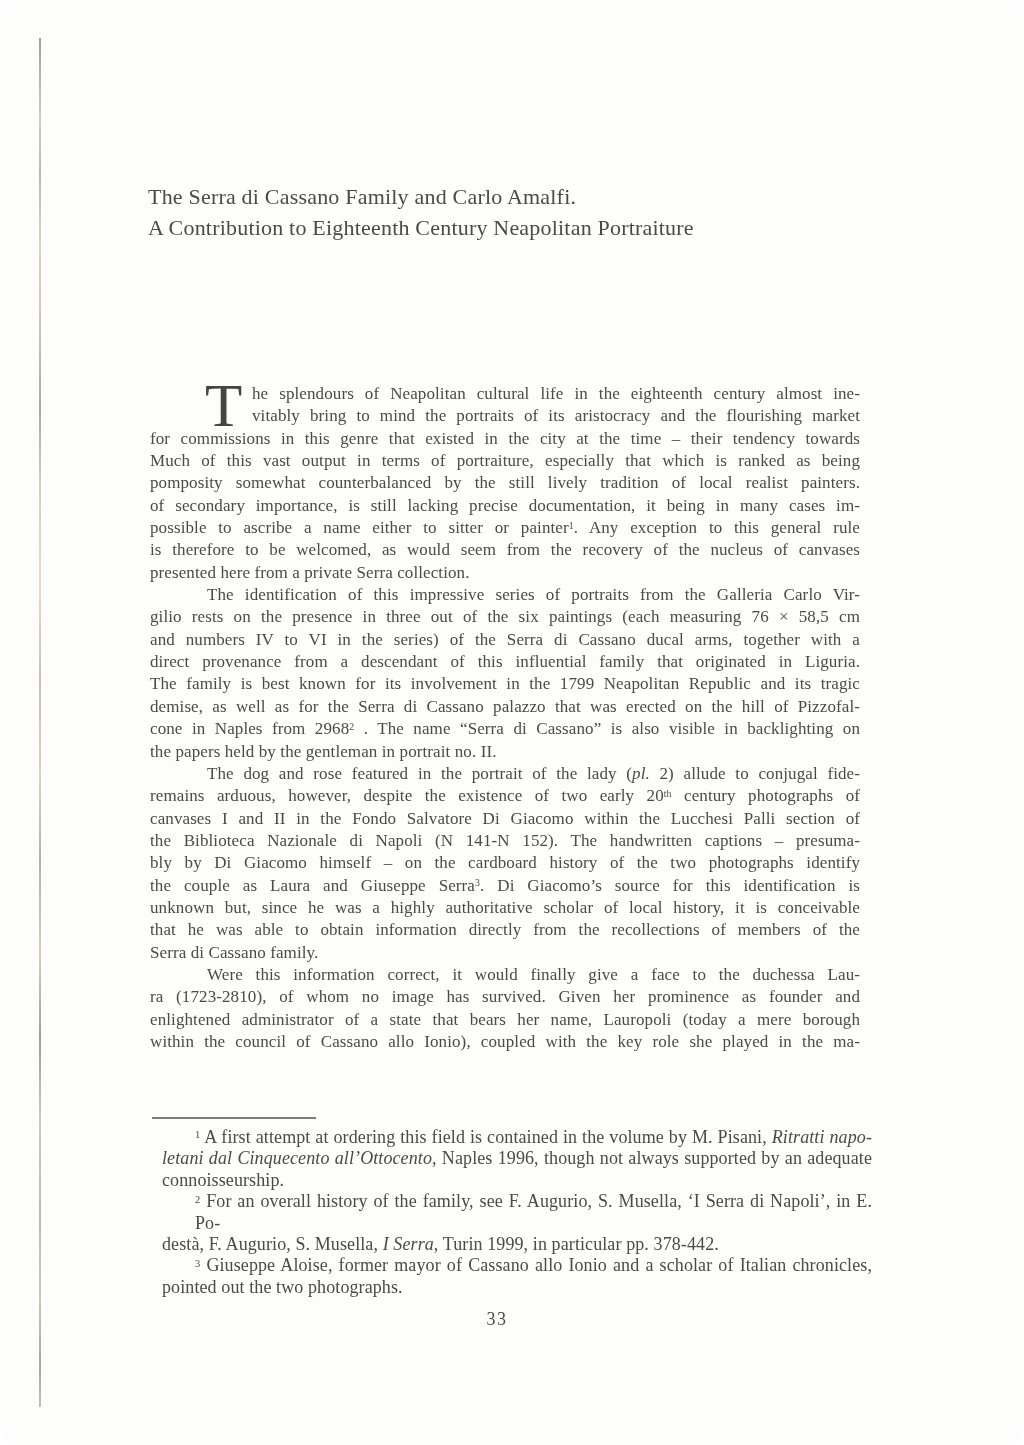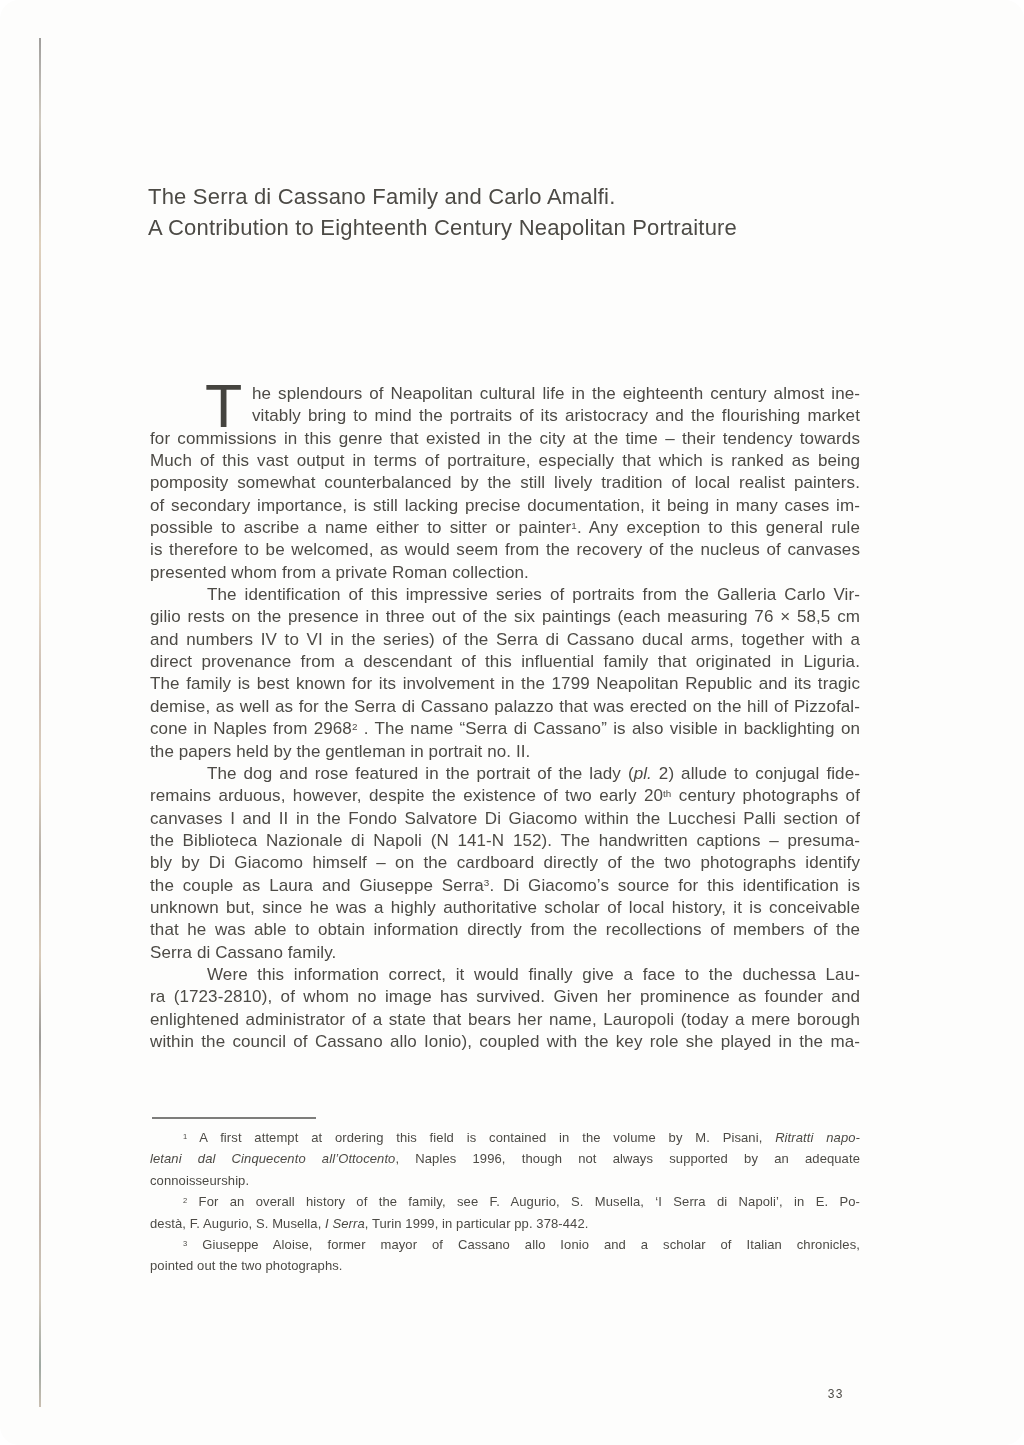--- a/index.html
+++ b/index.html
@@ -5,21 +5,21 @@
   :root{
     --ink:#4c4a45;
     --paper:#fdfdfc;
   }
   html,body{margin:0;padding:0;}
   body{background:#fff;}
   .page{
     position:relative;
     width:1024px;height:1445px;
     background:var(--paper);
-    font-family:Liberation Sans, sans-serif;
+    font-family:Liberation Serif, serif;
     color:var(--ink);
     overflow:hidden;
     border-radius:19px;
   }
   
   .scan-line{
     position:absolute;left:39px;top:38px;width:2px;height:1369px;
     background:linear-gradient(to bottom,
       #8f8d8a 0%, #a3a09b 2%, #c9c2b6 6%, #b1aaa1 10%, #d9c9b2 15%,
       #cbb9ad 21%, #9c9894 27%, #d4c5b0 33%, #e2d4c0 40%, #c4b4a8 47%,
@@ -54,26 +54,26 @@
   }
   sup{
     font-size:.58em;line-height:0;
     vertical-align:baseline;position:relative;top:-.45em;
   }
   .footnote-rule{
     position:absolute;left:152px;top:1117px;width:164px;height:2px;
     background:#7d7d7b;
   }
   .footnotes{
-    position:absolute;left:150px;top:1127px;width:710px;
-    font-size:13px;letter-spacing:.1px;
+    position:absolute;left:162px;top:1127px;width:710px;
+    font-size:18px;letter-spacing:.1px;
   }
   .page-number{
-    position:absolute;left:150px;top:1387px;width:694px;
-    text-align:right;font-size:12px;letter-spacing:1.5px;
+    position:absolute;left:150px;top:1309px;width:694px;
+    text-align:center;font-size:18px;letter-spacing:1.5px;
   }
 </style>
 </head>
 <body>
 
 <div class="page">
   <div class="scan-line"></div>
 
   <header class="title-block">
     <div>The Serra di Cassano Family and Carlo Amalfi.</div>
@@ -84,38 +84,38 @@
       <div class="para">
         <span class="dropcap">T</span>
         <div class="bline dc-side"><span>he splendours of Neapolitan cultural life in the eighteenth century almost ine-</span></div>
         <div class="bline dc-side"><span>vitably bring to mind the portraits of its aristocracy and the flourishing market</span></div>
         <div class="bline"><span>for commissions in this genre that existed in the city at the time – their tendency towards</span></div>
         <div class="bline"><span>Much of this vast output in terms of portraiture, especially that which is ranked as being</span></div>
         <div class="bline"><span>pomposity somewhat counterbalanced by the still lively tradition of local realist painters.</span></div>
         <div class="bline"><span>of secondary importance, is still lacking precise documentation, it being in many cases im-</span></div>
         <div class="bline"><span>possible to ascribe a name either to sitter or painter</span><sup>1</sup><span>. Any exception to this general rule</span></div>
         <div class="bline"><span>is therefore to be welcomed, as would seem from the recovery of the nucleus of canvases</span></div>
-        <div class="bline lastline"><span>presented whom from a private Roman collection.</span></div>
+        <div class="bline lastline"><span>presented here from a private Serra collection.</span></div>
       </div>
       <div class="para">
         <div class="bline" style="padding-left: 57px;"><span>The identification of this impressive series of portraits from the Galleria Carlo Vir-</span></div>
         <div class="bline"><span>gilio rests on the presence in three out of the six paintings (each measuring 76 × 58,5 cm</span></div>
         <div class="bline"><span>and numbers IV to VI in the series) of the Serra di Cassano ducal arms, together with a</span></div>
         <div class="bline"><span>direct provenance from a descendant of this influential family that originated in Liguria.</span></div>
         <div class="bline"><span>The family is best known for its involvement in the 1799 Neapolitan Republic and its tragic</span></div>
         <div class="bline"><span>demise, as well as for the Serra di Cassano palazzo that was erected on the hill of Pizzofal-</span></div>
         <div class="bline"><span>cone in Naples from 2968</span><sup>2</sup><span> . The name “Serra di Cassano” is also visible in backlighting on</span></div>
         <div class="bline lastline"><span>the papers held by the gentleman in portrait no. II.</span></div>
       </div>
       <div class="para">
         <div class="bline" style="padding-left: 57px;"><span>The dog and rose featured in the portrait of the lady (</span><i>pl.</i><span> 2) allude to conjugal fide-</span></div>
         <div class="bline"><span>remains arduous, however, despite the existence of two early 20</span><sup>th</sup><span> century photographs of</span></div>
         <div class="bline"><span>canvases I and II in the Fondo Salvatore Di Giacomo within the Lucchesi Palli section of</span></div>
         <div class="bline"><span>the Biblioteca Nazionale di Napoli (N 141-N 152). The handwritten captions – presuma-</span></div>
-        <div class="bline"><span>bly by Di Giacomo himself – on the cardboard directly of the two photographs identify</span></div>
+        <div class="bline"><span>bly by Di Giacomo himself – on the cardboard history of the two photographs identify</span></div>
         <div class="bline"><span>the couple as Laura and Giuseppe Serra</span><sup>3</sup><span>. Di Giacomo’s source for this identification is</span></div>
         <div class="bline"><span>unknown but, since he was a highly authoritative scholar of local history, it is conceivable</span></div>
         <div class="bline"><span>that he was able to obtain information directly from the recollections of members of the</span></div>
         <div class="bline lastline"><span>Serra di Cassano family.</span></div>
       </div>
       <div class="para">
         <div class="bline" style="padding-left: 57px;"><span>Were this information correct, it would finally give a face to the duchessa Lau-</span></div>
         <div class="bline"><span>ra (1723-2810), of whom no image has survived. Given her prominence as founder and</span></div>
         <div class="bline"><span>enlightened administrator of a state that bears her name, Lauropoli (today a mere borough</span></div>
         <div class="bline"><span>within the council of Cassano allo Ionio), coupled with the key role she played in the ma-</span></div>

